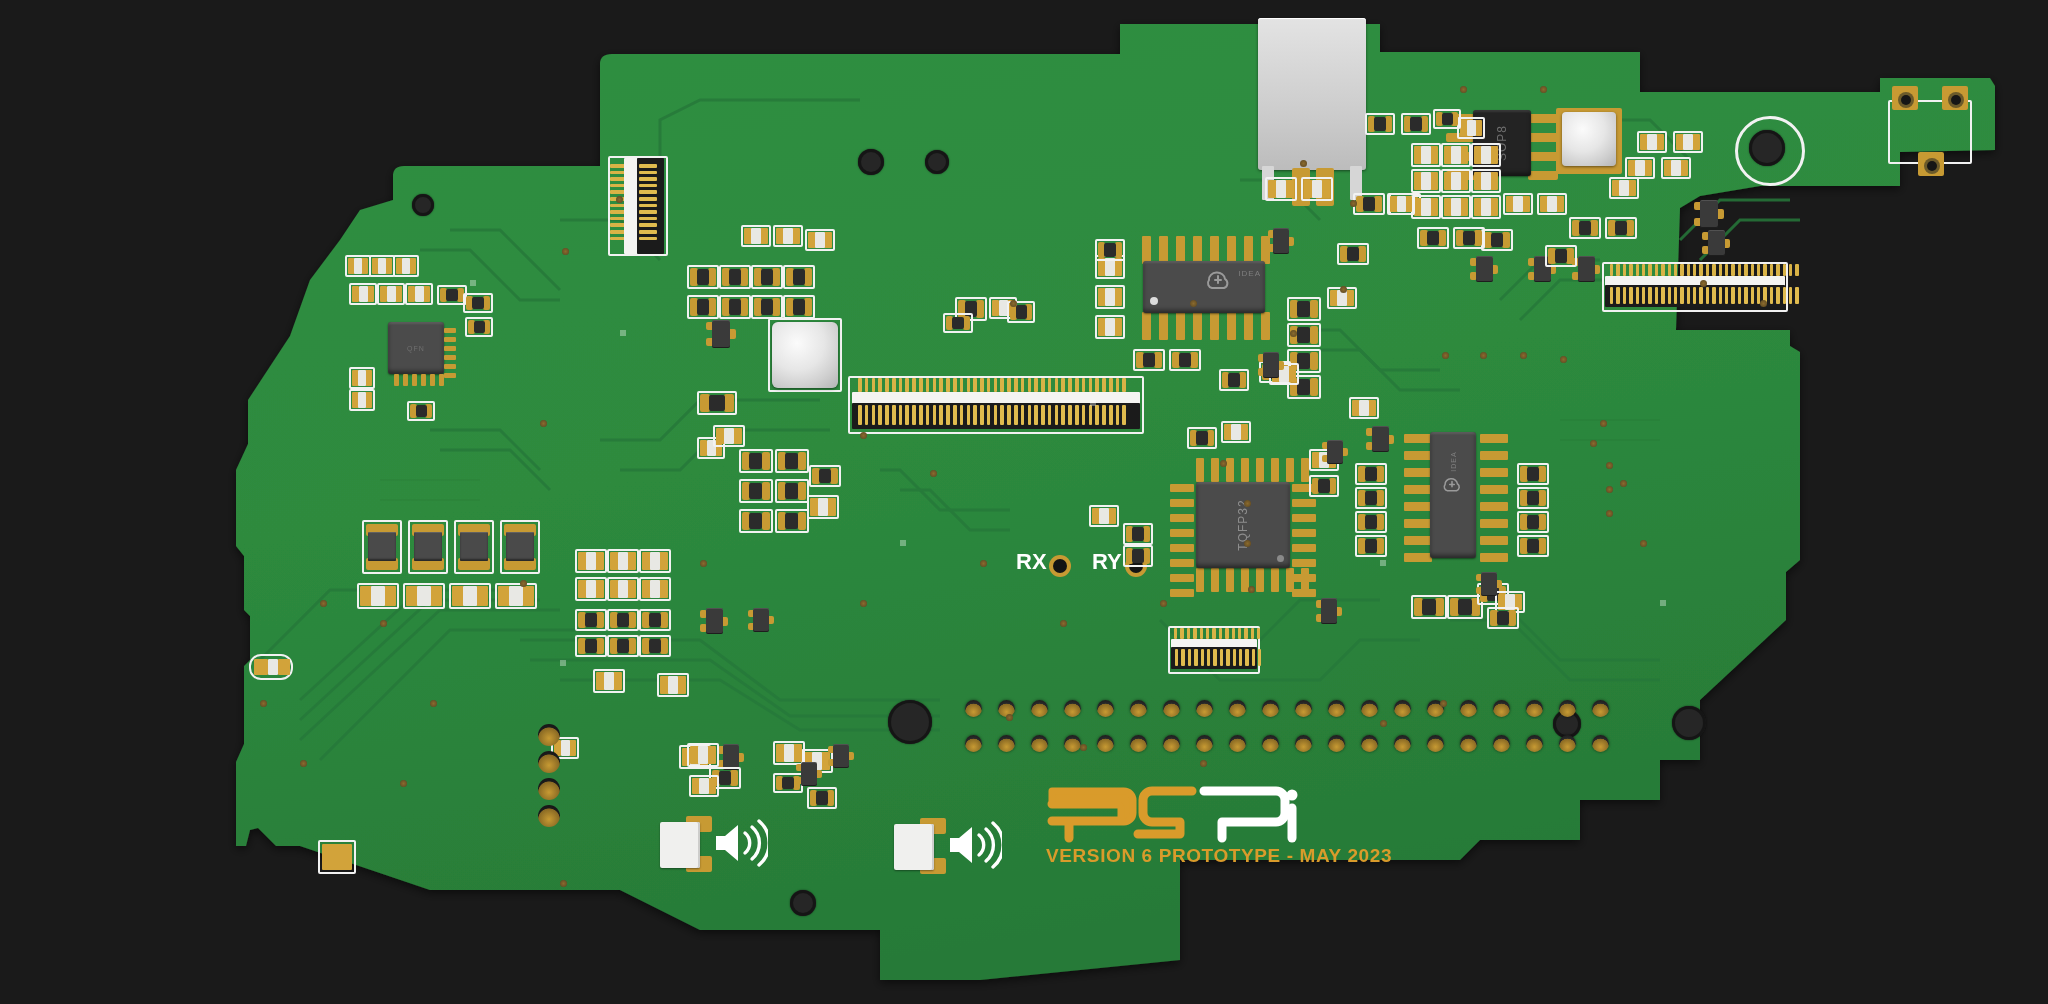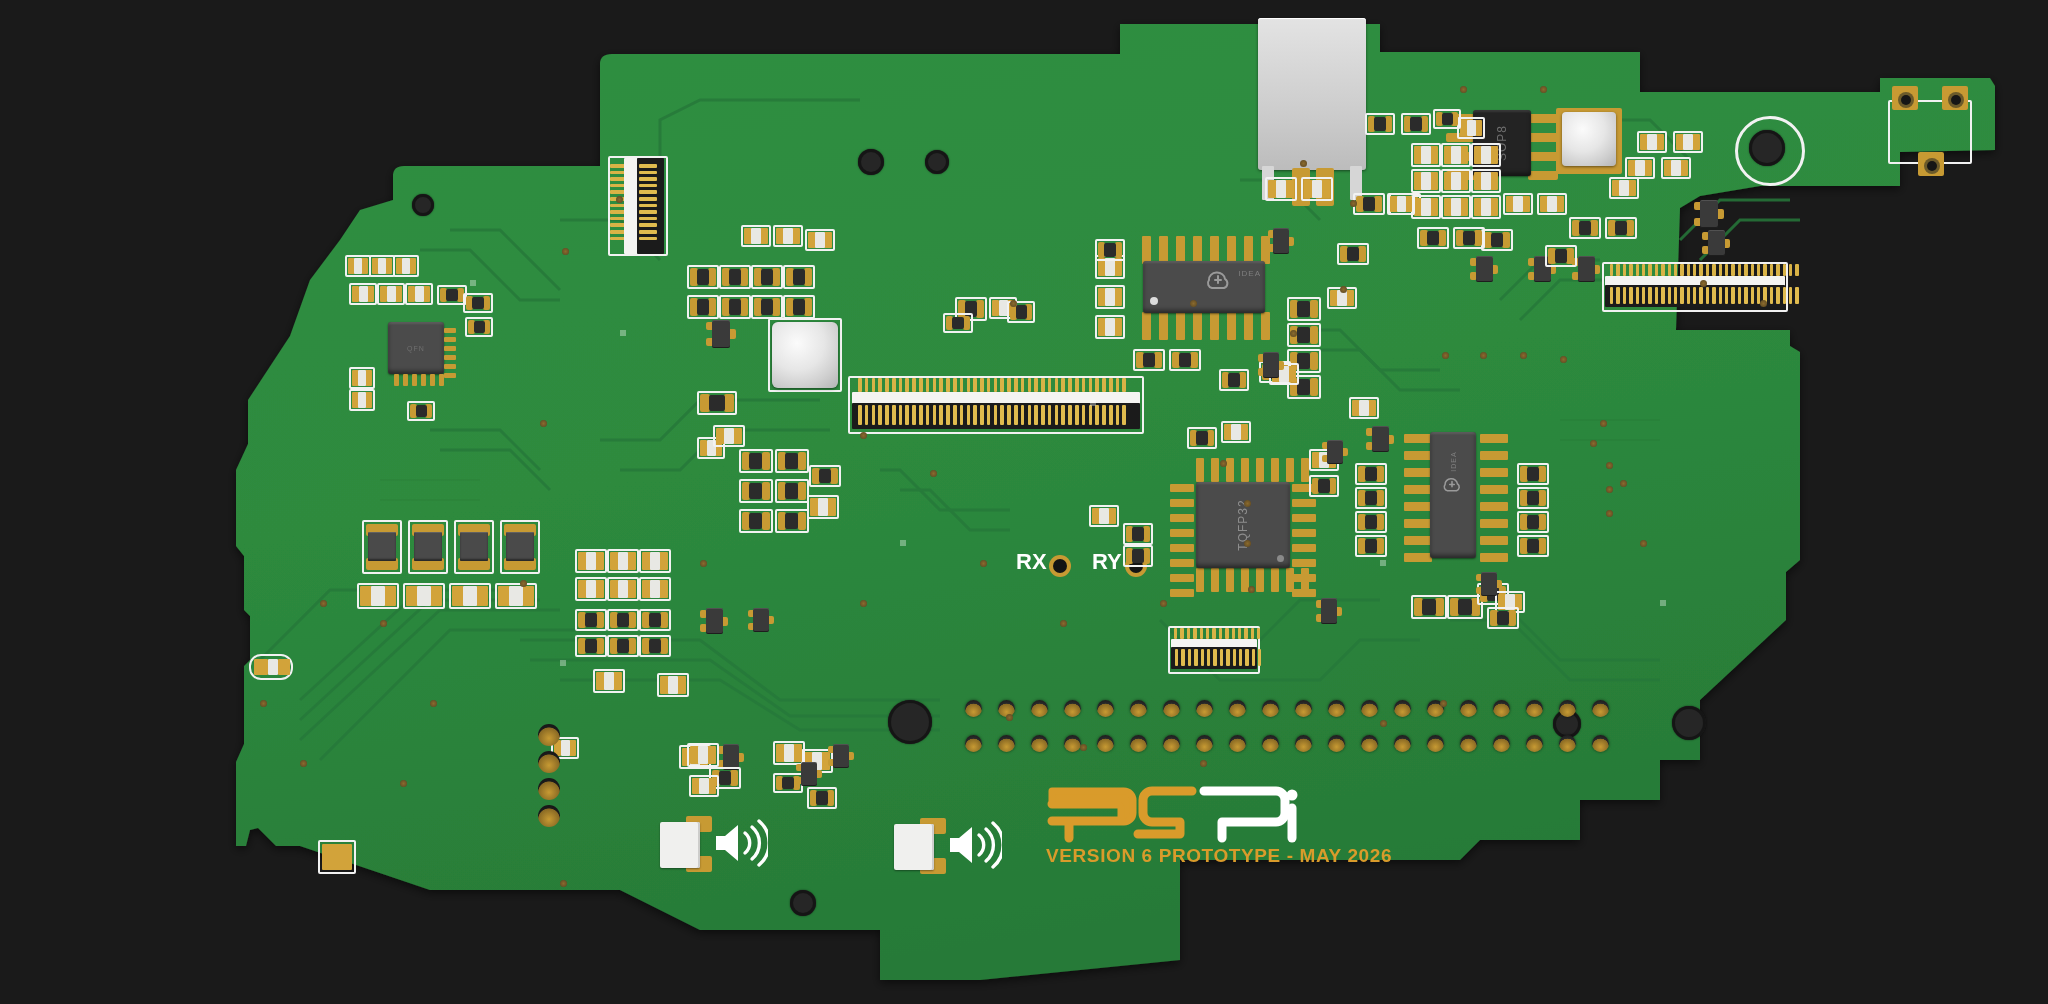--- a/index.html
+++ b/index.html
@@ -1706,15 +1706,15 @@
       <path d="M6 9 h72 a9 9 0 0 1 9 9 v13 a9 9 0 0 1 -9 9 H24 v16 a1 1 0 0 1 -2 0 v-16 H6 a1 1 0 0 1 0 -2 h66 a3 3 0 0 0 3 -3 v-9 a3 3 0 0 0 -3 -3 H6 a1 1 0 0 1 0 -2 z" fill="#d99b2b" stroke="#d99b2b" stroke-width="7" stroke-linejoin="round"></path>
 
       <path d="M146 9 h-40 a9 9 0 0 0 -9 9 v13 a9 9 0 0 0 9 9 h28 v12 h-42" fill="none" stroke="#d99b2b" stroke-width="9" stroke-linecap="round" stroke-linejoin="round"></path>
 
       <path d="M158 9 h72 a9 9 0 0 1 9 9 v13 a9 9 0 0 1 -9 9 h-54 v16" fill="none" stroke="#ffffff" stroke-width="9" stroke-linecap="round" stroke-linejoin="round"></path>
 
       <path d="M246 26 v30" fill="none" stroke="#ffffff" stroke-width="9" stroke-linecap="round"></path>
       <circle cx="246" cy="13" r="5.5" fill="#ffffff"></circle>
     </svg>
   </div>
-  <div id="version-text" style="left:1046px;top:845px;">VERSION 6 PROTOTYPE - MAY 2026</div>
+  <div id="version-text" style="left:1046px;top:845px;">VERSION 6 PROTOTYPE - MAY 2023</div>
 
 </div>
 
 </body></html>

